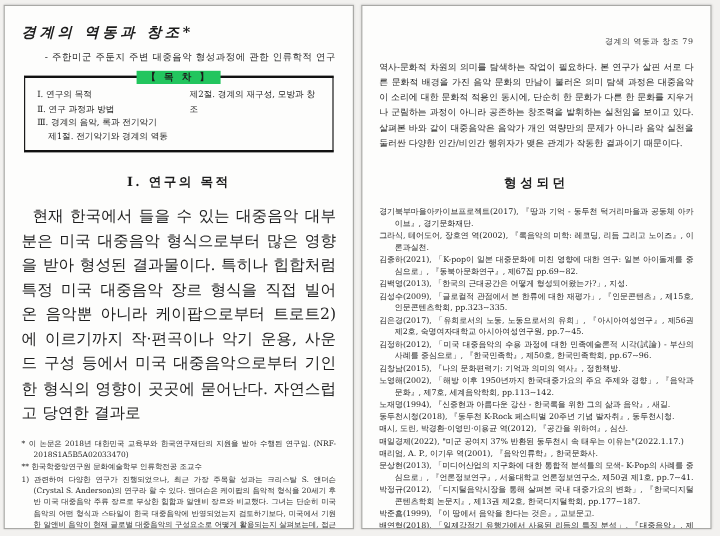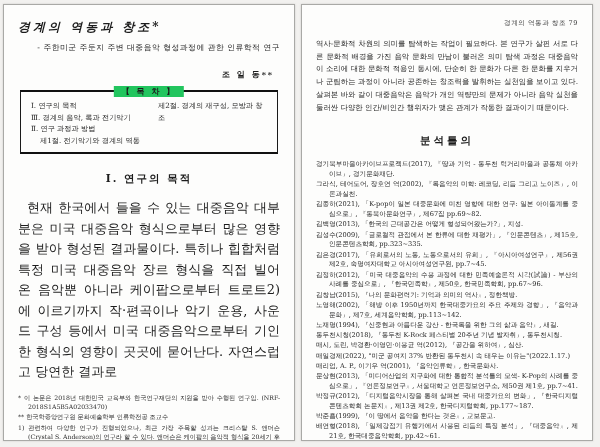--- a/index.html
+++ b/index.html
@@ -59,21 +59,21 @@
   .footnotes{
     margin-top:10px;border-top:0;
     font-size:6.2px;line-height:1.5;color:#2a2a2a;
   }
   .footnotes .fn{
     padding-left:10px;text-indent:-10px;text-align:justify;margin-top:1px;
   }
   
   .running-head{
     text-align:right;font-size:6.6px;color:#3a3a3a;letter-spacing:.5px;
-    margin:4px 0 10px 0;
+    margin:16px 0 10px 0;
   }
   .right-body{
     font-size:7.4px;line-height:1.72;text-align:justify;color:#1e1e1e;
   }
   .ref-heading{
     text-align:center;font-weight:bold;font-size:10.5px;letter-spacing:3px;
     margin:20px 0 12px 0;
   }
   .ref-list{font-size:6.6px;line-height:1.48;color:#242424;}
   .ref-list .ref-item{
@@ -81,29 +81,28 @@
   }
 </style>
 </head>
 <body>
 
 <div class="spread">
 
   <div class="page">
     <div class="doc-title">경계의 역동과 창조*</div>
     <div class="doc-subtitle">- 주한미군 주둔지 주변 대중음악 형성과정에 관한 인류학적 연구</div>
-    <div class="doc-author">조 일 동**</div>
 
     <div class="toc-box">
       <div class="toc-label">【 목    차 】</div>
       <div class="toc-cols">
         <div class="toc-col toc-left">
             <div class="toc-item">Ⅰ. 연구의 목적</div>
+            <div class="toc-item">Ⅱ. 연구 과정과 방법</div>
             <div class="toc-item">Ⅲ. 경계의 음악, 록과 전기악기</div>
-            <div class="toc-item">Ⅱ. 연구 과정과 방법</div>
             <div class="toc-item">제1절. 전기악기와 경계의 역동</div>
           </div>
         <div class="toc-col toc-right">
             <div class="toc-item">제2절. 경계의 재구성, 모방과 창조</div>
           </div>
       </div>
     </div>
 
     <div class="section-heading">Ⅰ. 연구의 목적</div>
 
@@ -115,21 +114,21 @@
         <div class="fn">1) 관련하여 다양한 연구가 진행되었으나, 최근 가장 주목할 성과는 크리스탈 S. 앤더슨(Crystal S. Anderson)의 연구라 할 수 있다. 앤더슨은 케이팝의 음악적 형식을 20세기 후반 미국 대중음악 주류 장르로 부상한 힙합과 알앤비 장르와 비교했다. 그녀는 단순히 미국 음악의 어떤 형식과 스타일이 한국 대중음악에 반영되었는지 검토하기보다, 미국에서 기원한 알앤비 음악이 현재 글로벌 대중음악의 구성요소로 어떻게 활용되는지 살펴보는데, 접근 방식이나 논점부터 기존 연구와 차별된다. Crystal S. Anderson(2020), Soul in Seoul: African American Popular Music and K-pop, University Press of Mississippi.</div>
         <div class="fn">2) 특히 1960년대 중반 록 음악인들이 트로트 가수로 변신하면서 등장한 소위 '트로트고고' 장르는 비트계열 미국 대중음악 형식(특히나 사용되는 악기와 편곡 방식)을 트로트에 접목시켰다고 평가받는다(장유정(2005), 「한국 트로트음악의 역사적 변천 과정에 관한 연구」, 『음악과 현실』, 제30호, 민족음악학회, pp.418~425.). 그러나 트로트라는 장르가 형성되던 1930년대 녹음된 트로트에도 편곡이나 연주 패턴 등에서 당대의 미국 대중음악인 재즈의 영향이 크게 작용했음을 밝힌 연구도 있다(배연형(2018), 「일제강점기 유행가에서 사용된 리듬의 특징 분석」, 『대중음악』, 제21호, 한국대중음악학회, pp.42~61.)</div>
       </div>
   </div>
 
   <div class="page">
     <div class="running-head">경계의 역동과 창조  79</div>
 
     <div class="right-body">역사-문화적 차원의 의미를 탐색하는 작업이 필요하다. 본 연구가 살핀 서로 다른 문화적 배경을 가진 음악 문화의 만남이 불러온 의미 탐색 과정은 대중음악이 소리에 대한 문화적 적용인 동시에, 단순히 한 문화가 다른 한 문화를 지우거나 군림하는 과정이 아니라 공존하는 창조력을 발휘하는 실천임을 보이고 있다. 살펴본 바와 같이 대중음악은 음악가 개인 역량만의 문제가 아니라 음악 실천을 둘러싼 다양한 인간/비인간 행위자가 맺은 관계가 작동한 결과이기 때문이다.</div>
 
-    <div class="ref-heading">분석틀의</div>
+    <div class="ref-heading">형성되던</div>
 
     <div class="ref-list">
         <div class="ref-item">경기북부마을아카이브프로젝트(2017), 『땅과 기억 - 동두천 턱거리마을과 공동체 아카이브』, 경기문화재단.</div>
         <div class="ref-item">그라식, 테어도어, 장호연 역(2002), 『록음악의 미학: 레코딩, 리듬 그리고 노이즈』, 이론과실천.</div>
         <div class="ref-item">김종하(2021), 「K-pop이 일본 대중문화에 미친 영향에 대한 연구: 일본 아이돌계를 중심으로」, 『동북아문화연구』, 제67집 pp.69~82.</div>
         <div class="ref-item">김백영(2013), 「한국의 근대공간은 어떻게 형성되어왔는가?」, 지성.</div>
         <div class="ref-item">김성수(2009), 「글로컬적 관점에서 본 한류에 대한 재평가」, 『인문콘텐츠』, 제15호, 인문콘텐츠학회, pp.323~335.</div>
         <div class="ref-item">김은경(2017), 「유희로서의 노동, 노동으로서의 유희」, 『아시아여성연구』, 제56권 제2호, 숙명여자대학교 아시아여성연구원, pp.7~45.</div>
         <div class="ref-item">김정하(2012), 「미국 대중음악의 수용 과정에 대한 민족예술론적 시각(試論) - 부산의 사례를 중심으로」, 『한국민족학』, 제50호, 한국민족학회, pp.67~96.</div>
         <div class="ref-item">김창남(2015), 『나의 문화편력기: 기억과 의미의 역사』, 정한책방.</div>

